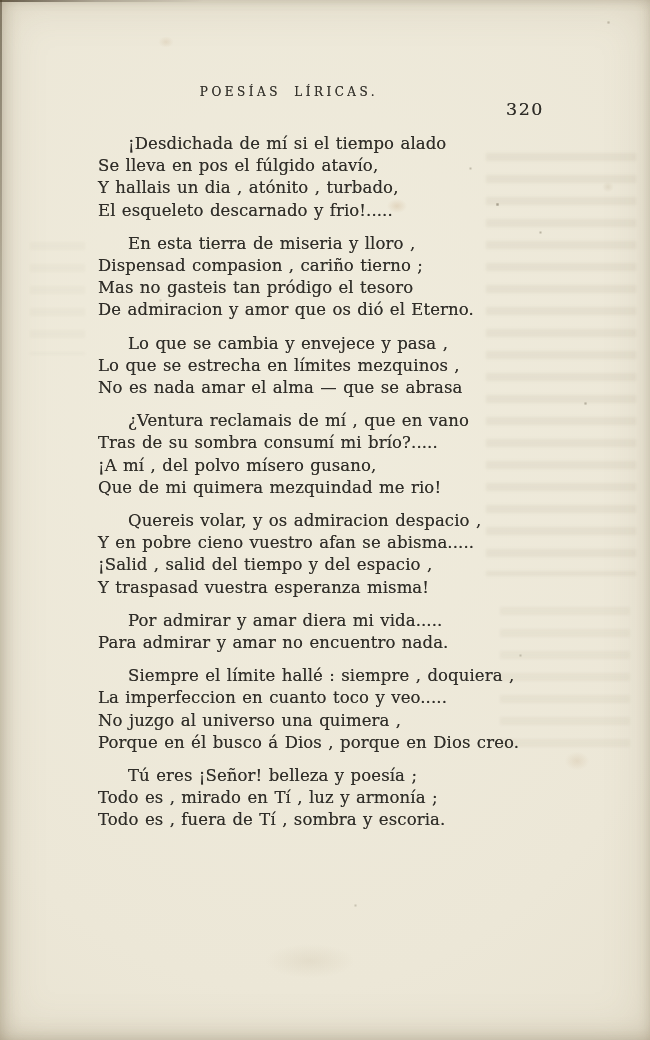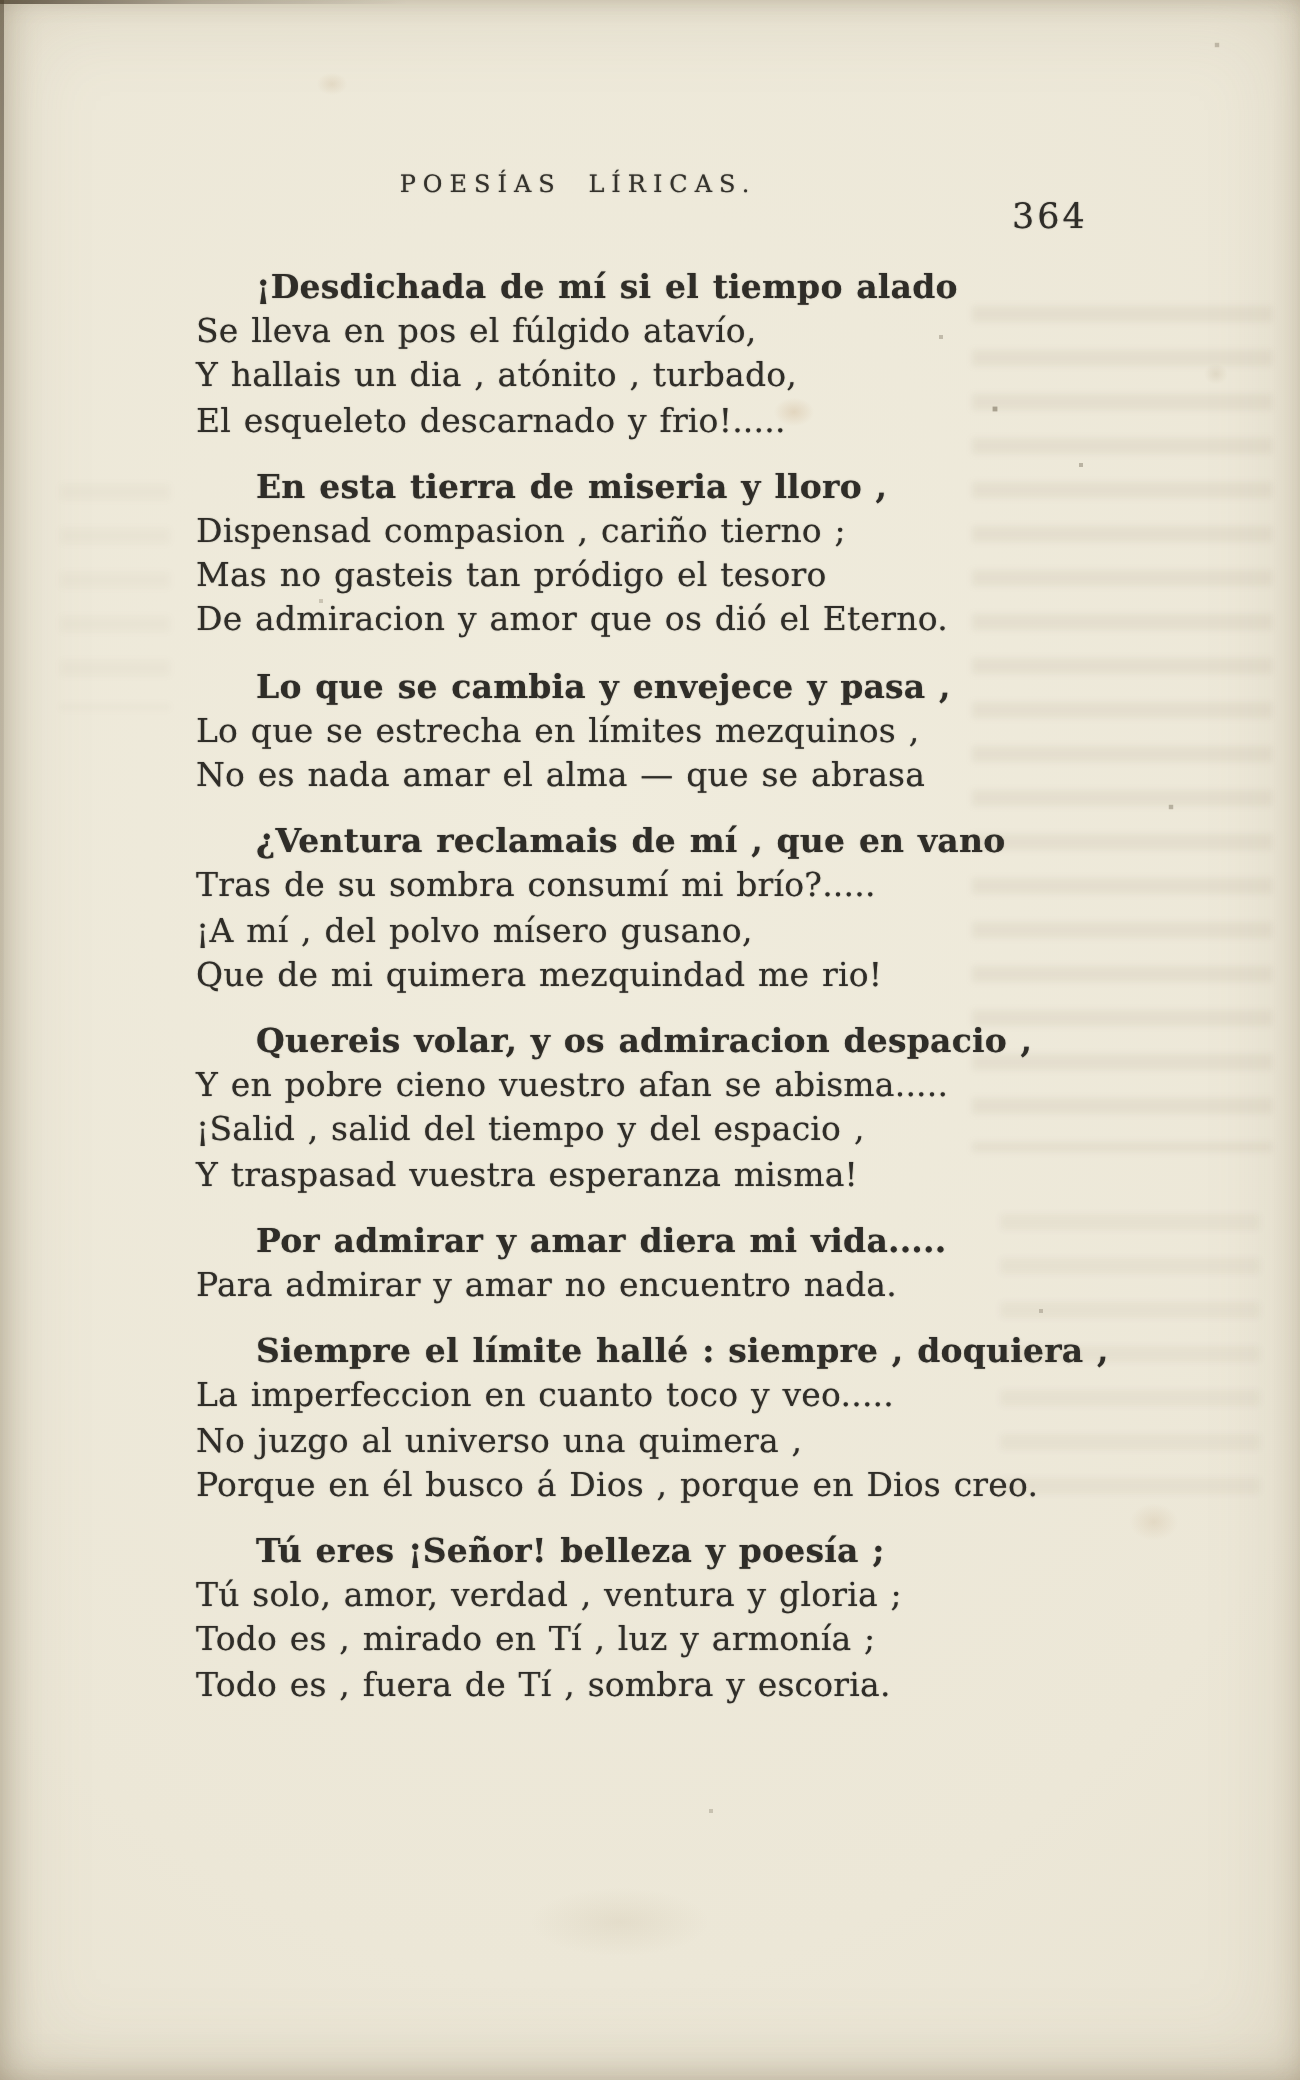--- a/index.html
+++ b/index.html
@@ -71,21 +71,21 @@
   .poem p {
     margin: 0;
     font-size: 16.5px;
     line-height: 22.2px;
     letter-spacing: 0.1px;
     word-spacing: 1px;
     white-space: nowrap;
     text-shadow: 0 0 0.6px rgba(47,45,40,0.62);
   }
   .stanza { margin: 0 0 11px 0; }
-  .stanza p:first-child { text-indent: 30px; font-weight: bold; }
+  .stanza p:first-child { text-indent: 30px; }
 
   
   .ghost {
     position: absolute;
     pointer-events: none;
     filter: blur(1.6px);
     background: repeating-linear-gradient(
       to bottom,
       rgba(138, 124, 96, 0) 0 7px,
       rgba(138, 124, 96, 0.085) 7px 15px,
@@ -137,21 +137,21 @@
   <div class="ghost ghost-c"></div>
 
   <div class="stain stain-1"></div>
   <div class="stain stain-2"></div>
   <div class="stain stain-3"></div>
   <div class="stain stain-4"></div>
   <div class="stain stain-5"></div>
   <div class="specks"></div>
 
   <div class="running-head">POESÍAS LÍRICAS.</div>
-  <div class="page-number">364</div>
+  <div class="page-number">320</div>
 
   <div class="poem">
     <div class="stanza">
       <p>¡Desdichada de mí si el tiempo alado</p>
       <p>Se lleva en pos el fúlgido atavío,</p>
       <p>Y hallais un dia , atónito , turbado,</p>
       <p>El esqueleto descarnado y frio!.....</p>
     </div>
     <div class="stanza">
       <p>En esta tierra de miseria y lloro ,</p>
@@ -181,21 +181,20 @@
       <p>Para admirar y amar no encuentro nada.</p>
     </div>
     <div class="stanza">
       <p>Siempre el límite hallé : siempre , doquiera ,</p>
       <p>La imperfeccion en cuanto toco y veo.....</p>
       <p>No juzgo al universo una quimera ,</p>
       <p>Porque en él busco á Dios , porque en Dios creo.</p>
     </div>
     <div class="stanza">
       <p>Tú eres ¡Señor! belleza y poesía ;</p>
-      <p>Tú solo, amor, verdad , ventura y gloria ;</p>
       <p>Todo es , mirado en Tí , luz y armonía ;</p>
       <p>Todo es , fuera de Tí , sombra y escoria.</p>
     </div>
   </div>
 
   <div class="edge-top"></div>
   <div class="edge-left"></div>
   <div class="vignette"></div>
 </div>
 

